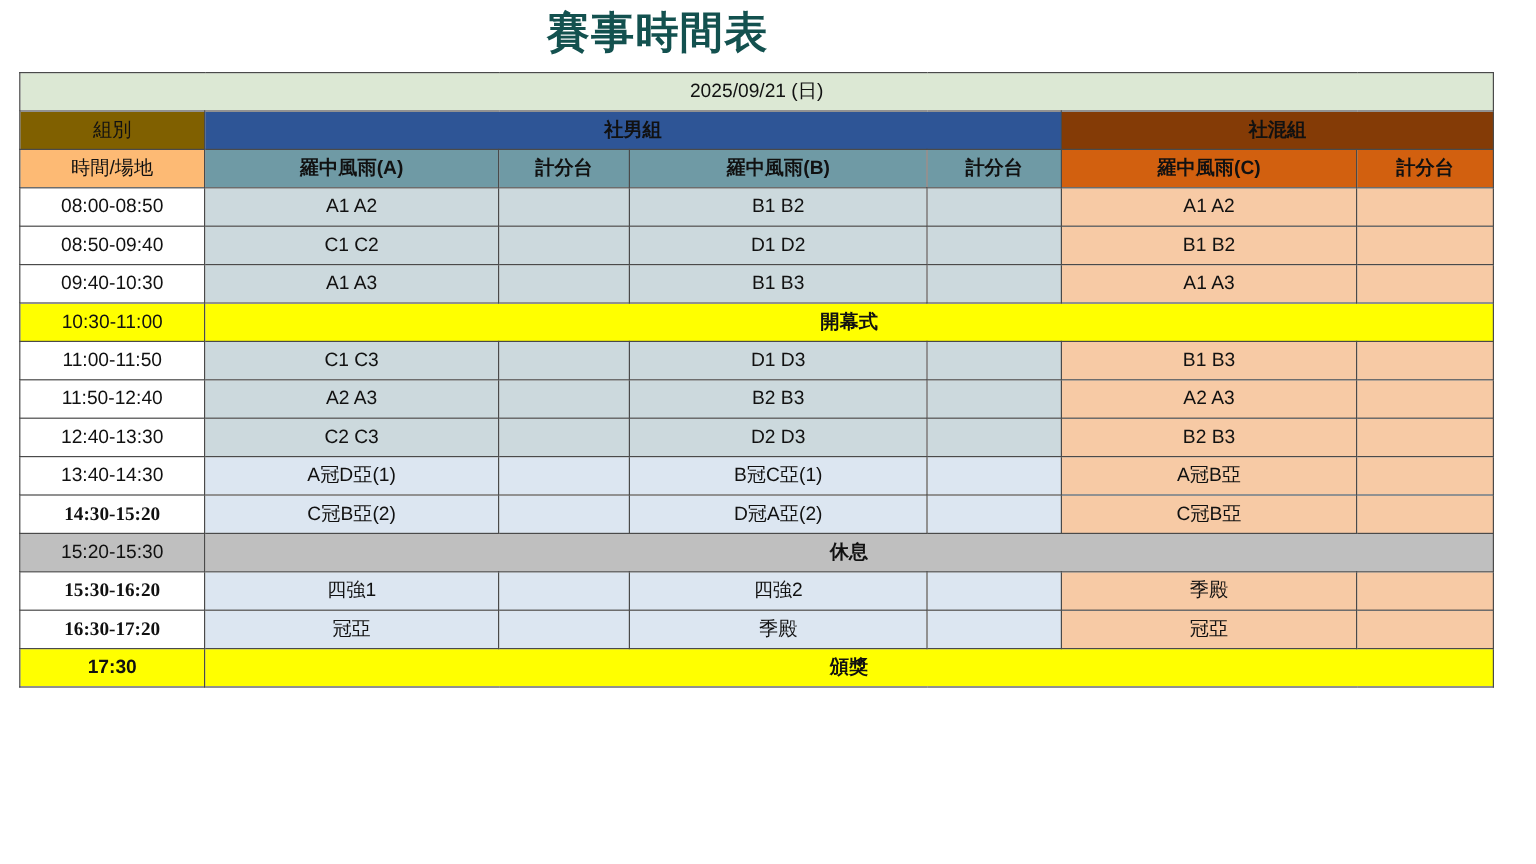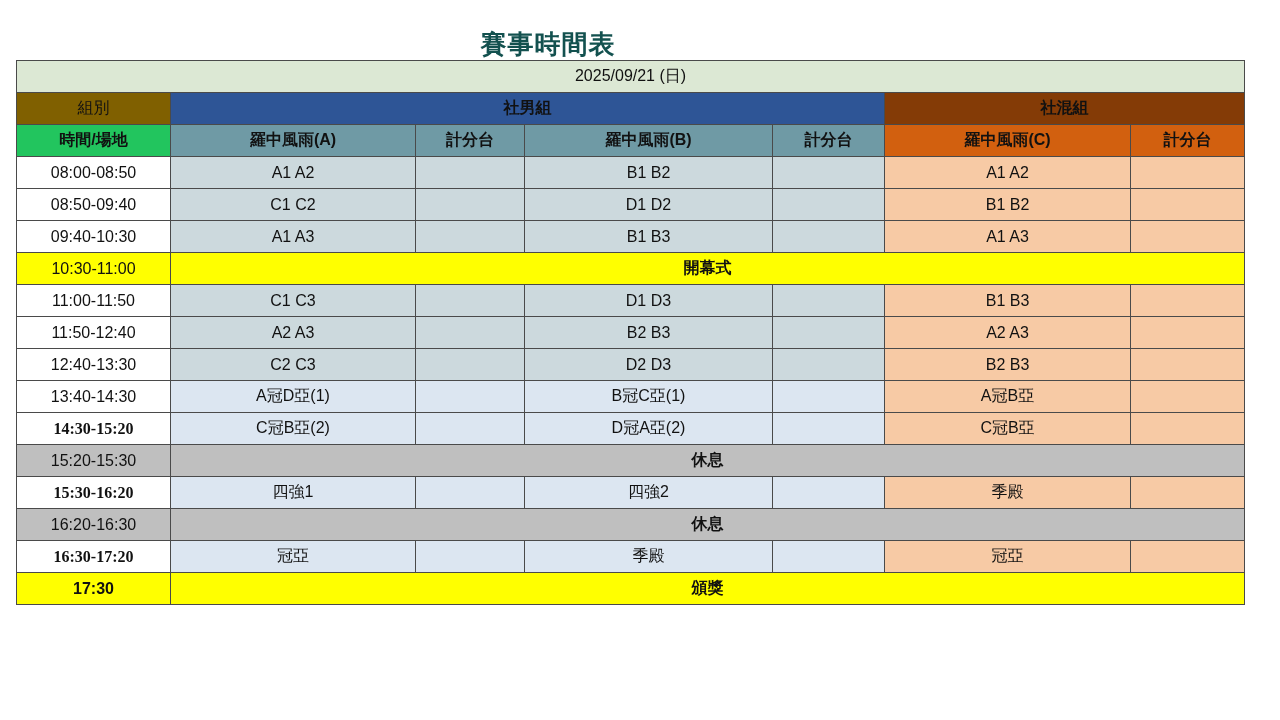--- a/index.html
+++ b/index.html
@@ -5,24 +5,24 @@
   html,body{margin:0;padding:0;}
   body{
     width:1280px;height:720px;
     background:#ffffff;
     font-family:"Liberation Sans","DejaVu Sans",sans-serif;
     overflow:hidden;
   }
   #page{position:relative;width:1280px;height:720px;}
 
   .title{
-    position:absolute;left:0;top:18px;width:1096px;
+    position:absolute;left:0;top:2px;width:1096px;
     text-align:center;
     font-family:"DejaVu Sans","Liberation Sans",sans-serif;
-    font-size:26px;font-weight:bold;color:#13514f;
+    font-size:36px;font-weight:bold;color:#13514f;
     letter-spacing:1px;
     line-height:52px;
   }
 
   table.sched{
     position:absolute;left:16px;top:60px;
     width:1228px;
     border-collapse:collapse;
     table-layout:fixed;
     font-family:"Liberation Sans","DejaVu Sans",sans-serif;
@@ -52,21 +52,21 @@
   }
   td.grp-men{
     background:#2e5596;color:#ffffff;font-weight:bold;font-size:17px;
     border:1px solid #3a3a3a;
   }
   td.grp-mix{
     background:#843b06;color:#ffffff;font-weight:bold;font-size:17px;
     border:1px solid #3a3a3a;
   }
   td.sub-label{
-    background:#22c55e;color:#ffffff;font-weight:bold;font-size:17px;
+    background:#fdba74;color:#ffffff;font-weight:normal;font-size:17px;
     height:33px;border:1px solid #3a3a3a;
   }
   td.venue-men{
     background:#6f9aa5;color:#ffffff;font-weight:bold;font-size:17px;
     height:33px;border:1px solid #3a3a3a;
   }
   td.venue-mix{
     background:#d2600f;color:#ffffff;font-weight:bold;font-size:17px;
     height:33px;border:1px solid #3a3a3a;
   }
@@ -205,24 +205,20 @@
         <tr>
           <td class="time bold">15:30-16:20</td>
           <td class="men-b smallcjk">四強1</td>
           <td class="men-b"></td>
           <td class="men-b smallcjk">四強2</td>
           <td class="men-b"></td>
           <td class="mix smallcjk">季殿</td>
           <td class="mix"></td>
         </tr>
         <tr>
-          <td class="time-gray">16:20-16:30</td>
-          <td colspan="6" class="full-gray">休息</td>
-        </tr>
-        <tr>
           <td class="time bold">16:30-17:20</td>
           <td class="men-b smallcjk">冠亞</td>
           <td class="men-b"></td>
           <td class="men-b smallcjk">季殿</td>
           <td class="men-b"></td>
           <td class="mix smallcjk">冠亞</td>
           <td class="mix"></td>
         </tr>
         <tr>
           <td class="time-yellow bold">17:30</td>

